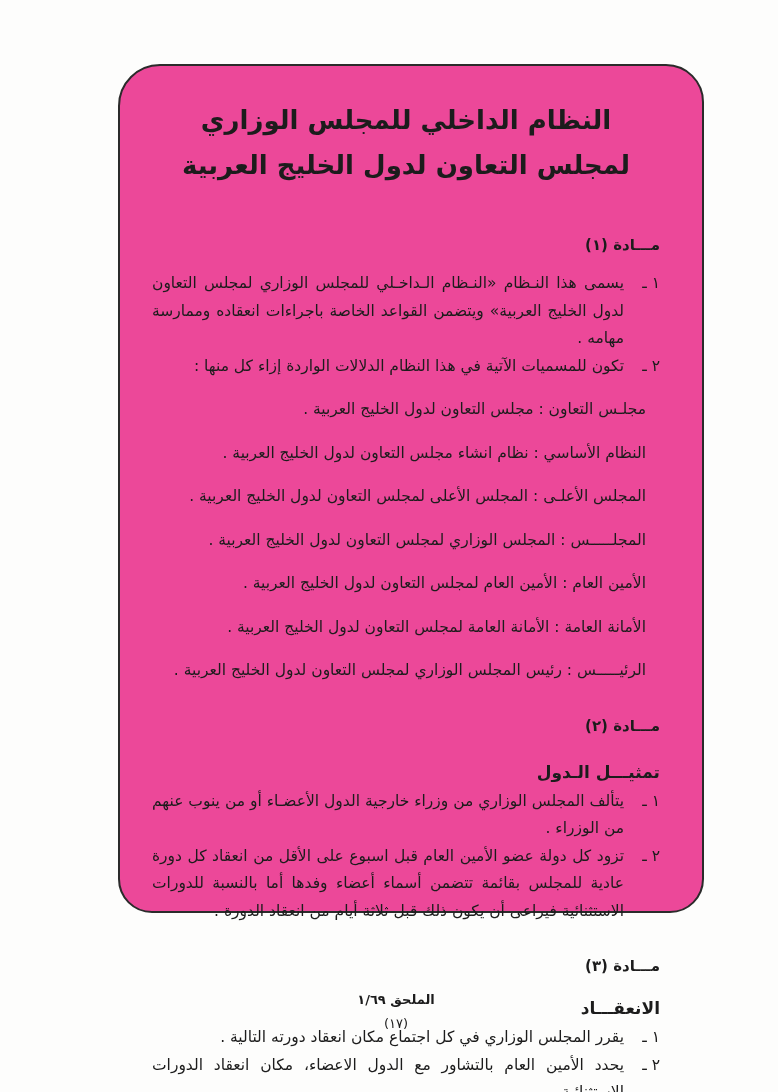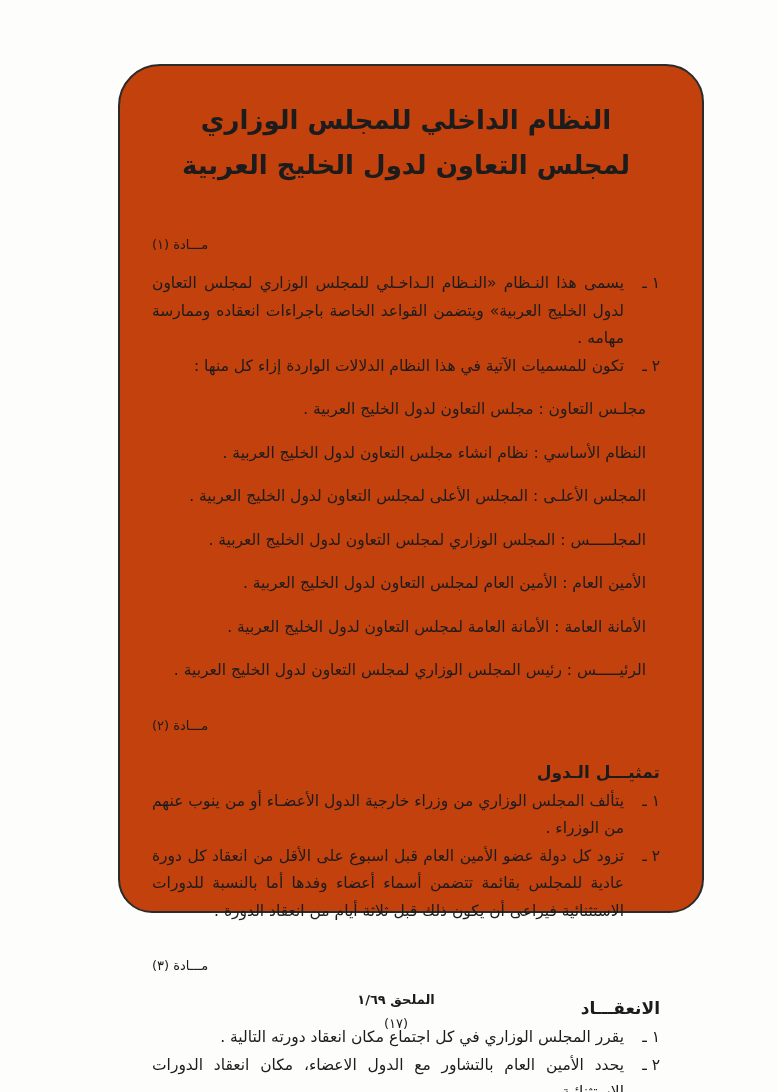--- a/index.html
+++ b/index.html
@@ -14,33 +14,33 @@
   }
   .doc-frame {
     position: absolute;
     top: 64px;
     left: 118px;
     width: 586px;
     height: 849px;
     border: 2px solid #2b2b2b;
     border-radius: 42px 38px 34px 34px;
     padding: 0 42px 0 32px;
-    background: #c2410c;
+    background: #ec4899;
   }
   .doc-title {
     margin-top: 32px;
     text-align: center;
     font-size: 26px;
     font-weight: bold;
     line-height: 45px;
   }
   .article-heading {
-    text-align: left;
-    font-size: 13px;
-    font-weight: normal;
+    text-align: right;
+    font-size: 15px;
+    font-weight: bold;
     line-height: 22px;
   }
   .h2-1 { margin-top: 46px; }
   .h2-2 { margin-top: 30px; }
   .h2-3 { margin-top: 30px; }
   .section-title {
     font-size: 17px;
     font-weight: bold;
     line-height: 22px;
   }

